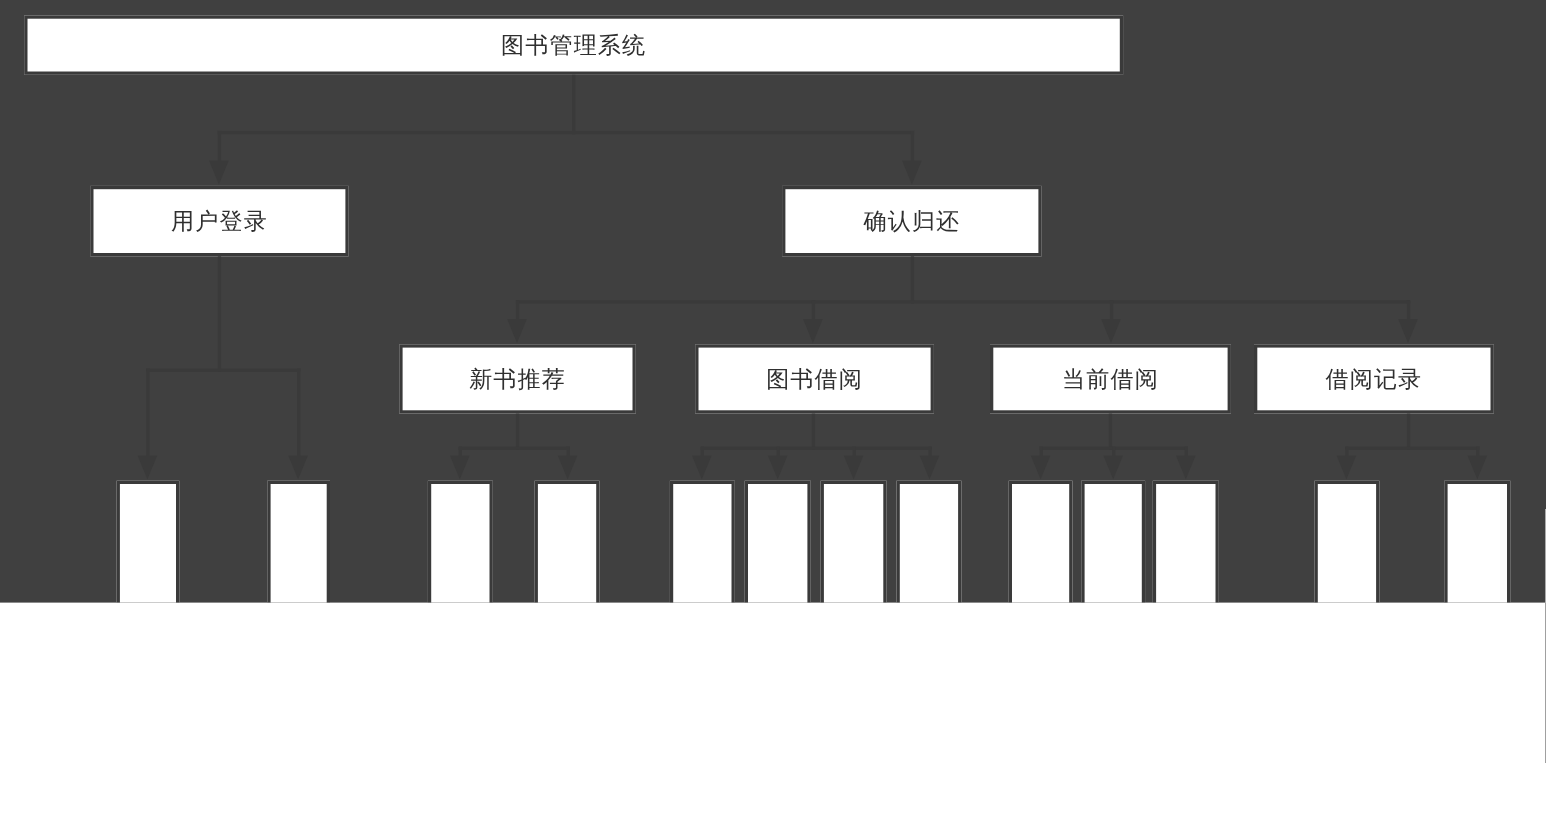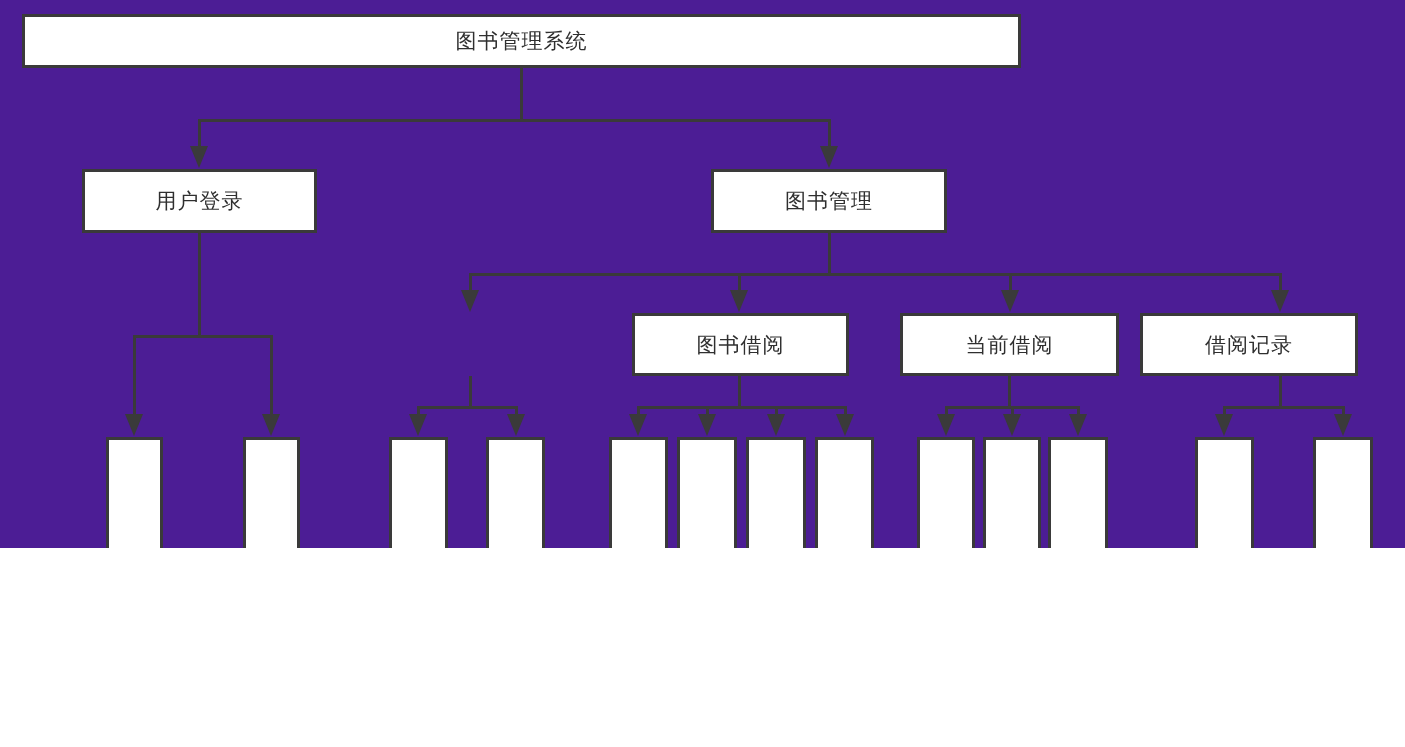--- a/index.html
+++ b/index.html
@@ -1,17 +1,17 @@
 <!DOCTYPE html>
 <html><head>
 <meta charset="utf-8">
 <style>
   html,body{margin:0;padding:0;background:#ffffff;}
   body{font-family:"Liberation Sans","DejaVu Sans",sans-serif;}
-  .stage{position:relative;width:1405px;height:548px;background:#4c1d95;overflow:hidden;text-decoration:underline;}
+  .stage{position:relative;width:1405px;height:548px;background:#404040;overflow:hidden;text-decoration:underline;}
   .box{position:absolute;box-sizing:border-box;border:3px solid #3a3a3a;background:#ffffff;
        display:flex;align-items:center;justify-content:center;color:#2f2f2f;}
   .hdr span{font-size:21px;letter-spacing:1px;white-space:nowrap;}
   .vtext{writing-mode:vertical-rl;text-orientation:mixed;font-size:24px;line-height:1;
          letter-spacing:7px;color:#2f2f2f;}
   .vtext.tight{letter-spacing:3px;}
   .line{position:absolute;background:#3a3a3a;}
   .arrow{position:absolute;width:0;height:0;border-left:9px solid transparent;
          border-right:9px solid transparent;border-top:22px solid #3a3a3a;}
   .watermark{position:absolute;left:1186px;top:713px;font-size:22px;color:#dba5a5;
@@ -30,41 +30,44 @@
   <div class="line" style="left:198px;top:119px;width:633px;height:3px"></div>
   <div class="line" style="left:198px;top:119px;width:3px;height:28px"></div>
   <div class="arrow" style="left:190px;top:146px"></div>
   <div class="line" style="left:828px;top:119px;width:3px;height:28px"></div>
   <div class="arrow" style="left:820px;top:146px"></div>
 
   <div class="box hdr" style="left:82px;top:169px;width:235px;height:64px">
     <span>用户登录</span>
   </div>
   <div class="box hdr" style="left:711px;top:169px;width:236px;height:64px">
-    <span>图书管理</span>
+    <span>确认归还</span>
   </div>
 
   <div class="line" style="left:198px;top:233px;width:3px;height:105px"></div>
   <div class="line" style="left:133px;top:335px;width:140px;height:3px"></div>
   <div class="line" style="left:133px;top:335px;width:3px;height:82px"></div>
   <div class="arrow" style="left:125px;top:414px"></div>
   <div class="line" style="left:270px;top:335px;width:3px;height:82px"></div>
   <div class="arrow" style="left:262px;top:414px"></div>
 
   <div class="line" style="left:828px;top:233px;width:3px;height:43px"></div>
   <div class="line" style="left:469px;top:273px;width:813px;height:3px"></div>
   <div class="line" style="left:469px;top:273px;width:3px;height:20px"></div>
   <div class="arrow" style="left:461px;top:290px"></div>
   <div class="line" style="left:738px;top:273px;width:3px;height:20px"></div>
   <div class="arrow" style="left:730px;top:290px"></div>
   <div class="line" style="left:1009px;top:273px;width:3px;height:20px"></div>
   <div class="arrow" style="left:1001px;top:290px"></div>
   <div class="line" style="left:1279px;top:273px;width:3px;height:20px"></div>
   <div class="arrow" style="left:1271px;top:290px"></div>
 
+  <div class="box hdr" style="left:363px;top:313px;width:215px;height:63px">
+    <span>新书推荐</span>
+  </div>
   <div class="box hdr" style="left:900px;top:313px;width:219px;height:63px">
     <span>当前借阅</span>
   </div>
   <div class="box hdr" style="left:632px;top:313px;width:217px;height:63px">
     <span>图书借阅</span>
   </div>
   <div class="box hdr" style="left:1140px;top:313px;width:218px;height:63px">
     <span>借阅记录</span>
   </div>
 

